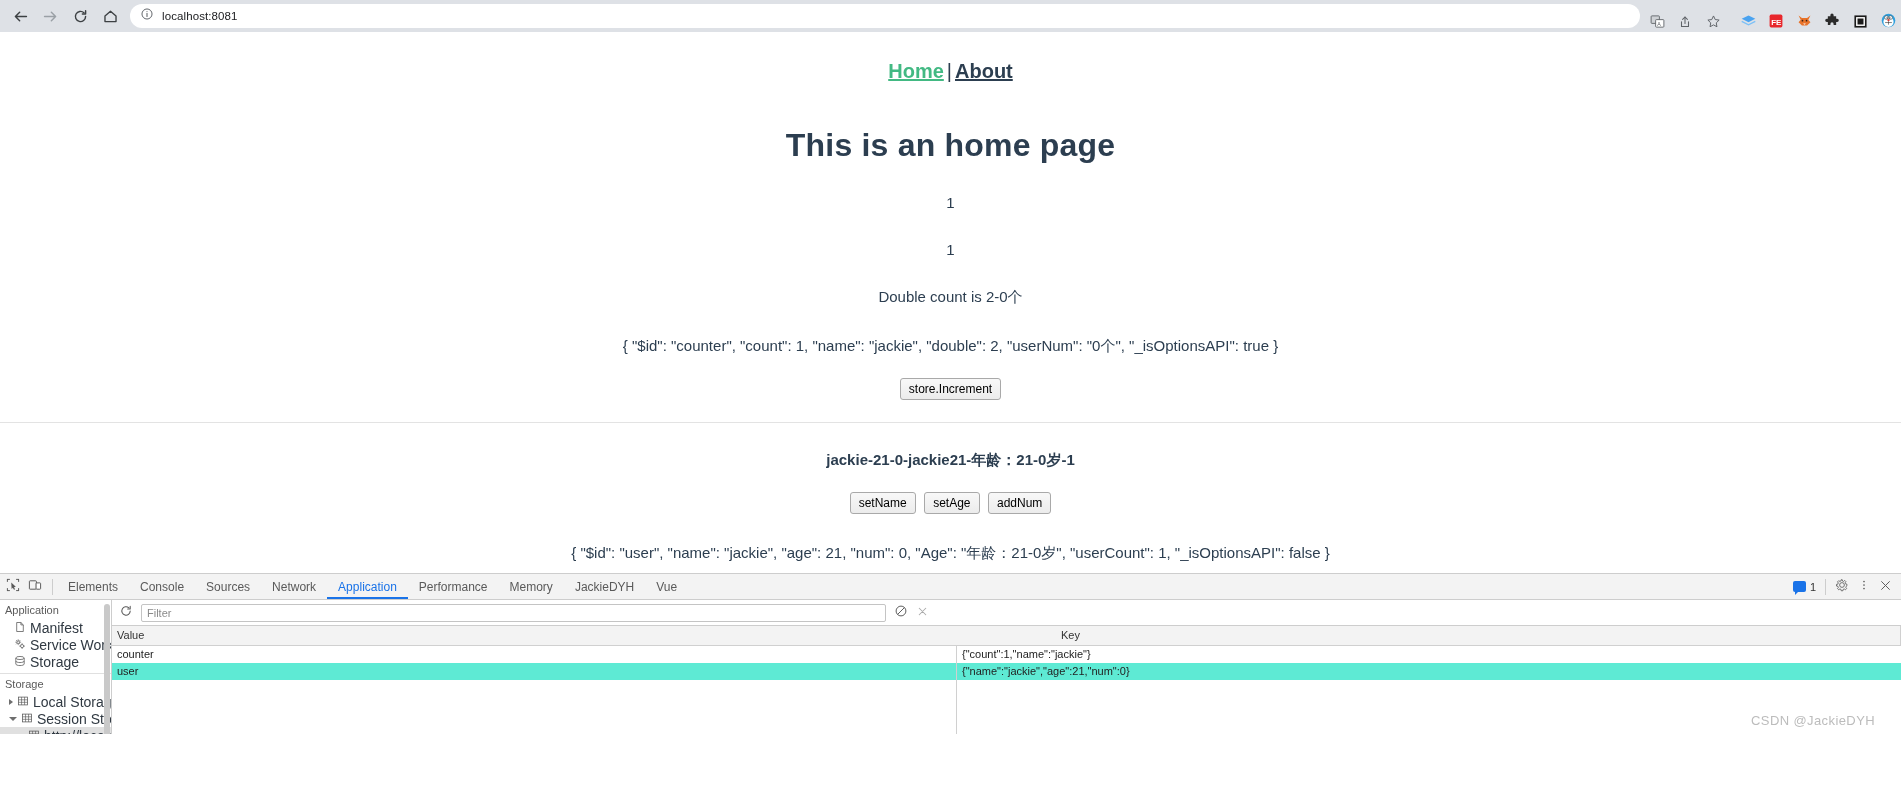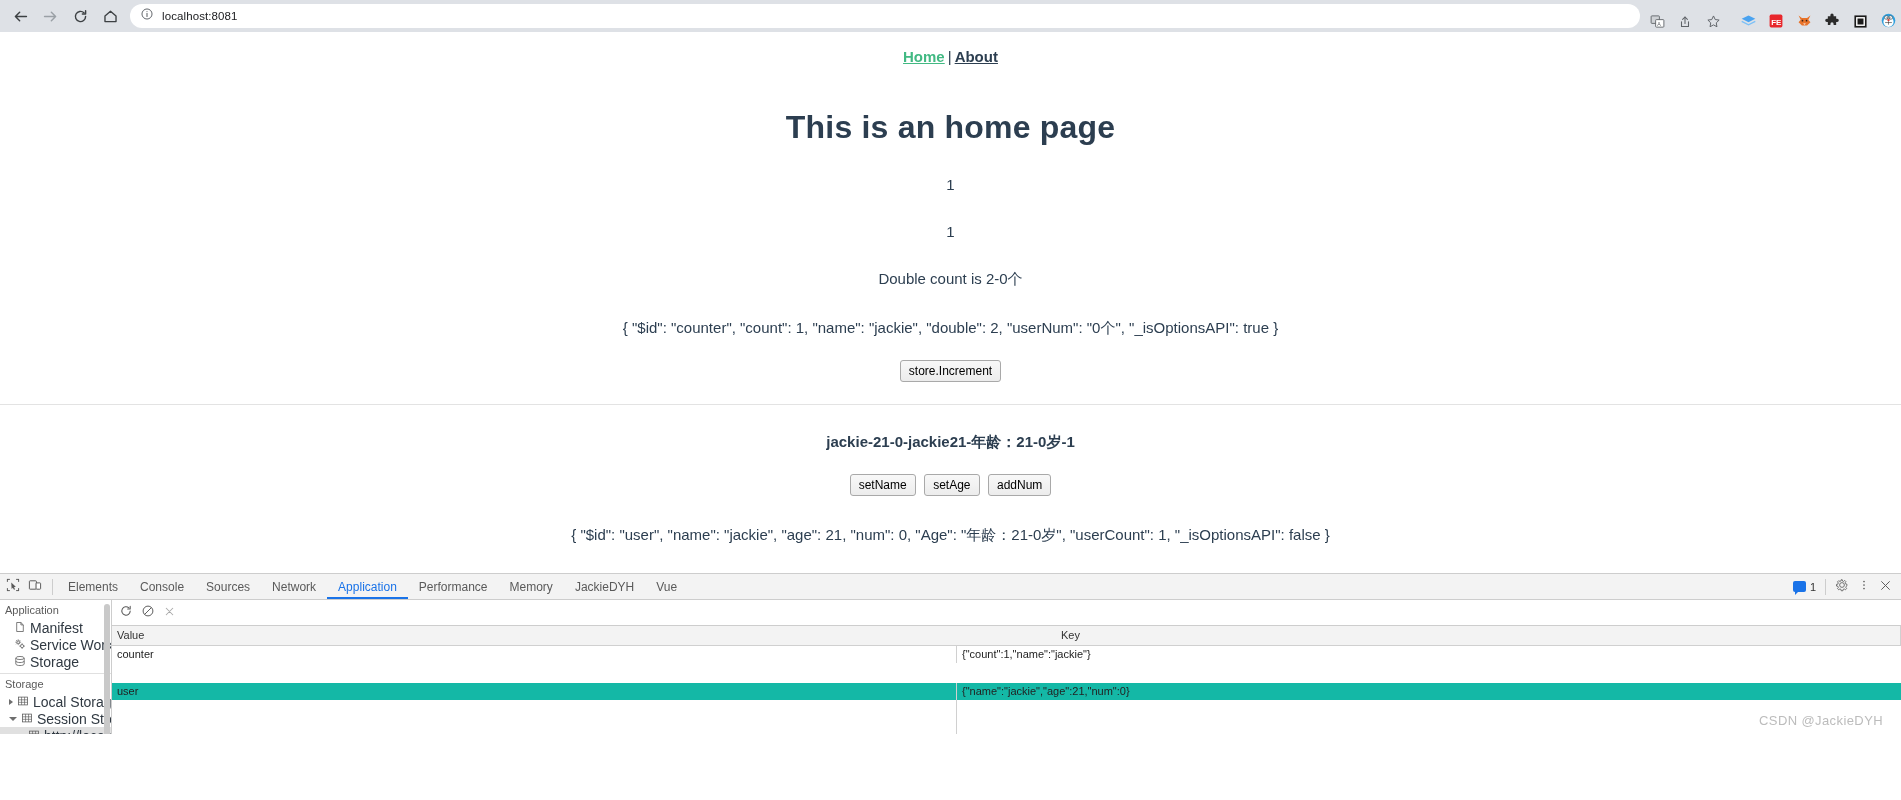--- a/index.html
+++ b/index.html
@@ -63,22 +63,22 @@
   
   .page {
     height: 541px;
     background: #ffffff;
     overflow: hidden;
     position: relative;
     text-align: center;
     color: #2c3e50;
   }
   .nav-links {
-    padding-top: 16px;
-    font-size: 15px;
+    padding-top: 28px;
+    font-size: 20px;
     font-weight: bold;
   }
   .nav-links a {
     text-decoration: underline;
     cursor: pointer;
   }
   .nav-home { color: #42b983; }
   .nav-about { color: #2c3e50; }
   .nav-sep { color: #2c3e50; font-weight: normal; margin: 0 3px; }
 
@@ -274,32 +274,32 @@
   .col-val { flex: 1; }
   .tbl-row {
     display: flex;
     height: 17px;
     font-size: 11px;
     color: #222;
     cursor: pointer;
   }
   .tbl-row .cell { padding: 2px 0 0 5px; overflow: hidden; white-space: nowrap; }
   .tbl-row.odd { background: #ffffff; }
-  .tbl-row.even { background: #14b8a6; margin-top: 20px; }
+  .tbl-row.even { background: #5eead4; }
   .tbl-filler {
     flex: 1;
     display: flex;
     background: #ffffff;
   }
   .filler-key { flex: 0 0 845px; border-right: 1px solid #d0d0d0; }
   .filler-val { flex: 1; }
 
   .watermark {
     position: absolute;
-    right: 18px; bottom: 6px;
+    right: 26px; bottom: 6px;
     font-size: 13px;
     color: #bcbcbc;
     letter-spacing: 0.4px;
   }
   .dt-wrap { position: relative; }
 </style>
 </head>
 <body>
 
 <div class="browser-bar">
@@ -589,20 +589,21 @@
 
     <div class="dt-main">
 
       <div class="dt-filterbar">
         <span>
           <svg width="14" height="14" viewBox="0 0 20 20">
               <path d="M16 10a6 6 0 1 1-1.9-4.4" stroke="#5a5a5a" stroke-width="1.5" fill="none" stroke-linecap="round"></path>
               <path d="M16 3.4V7h-3.6" stroke="#5a5a5a" stroke-width="1.5" fill="none" stroke-linecap="round" stroke-linejoin="round"></path>
             </svg>
         </span>
+        <input class="filter-input" type="text" placeholder="Filter" style="">
         <span>
           <svg width="14" height="14" viewBox="0 0 20 20">
               <circle cx="10" cy="10" r="7" stroke="#5a5a5a" stroke-width="1.4" fill="none"></circle>
               <path d="M5 15L15 5" stroke="#5a5a5a" stroke-width="1.4"></path>
             </svg>
         </span>
         <span>
           <svg width="13" height="13" viewBox="0 0 20 20">
               <path d="M5 5l10 10M15 5L5 15" stroke="#aaaaaa" stroke-width="1.6" stroke-linecap="round"></path>
             </svg>

